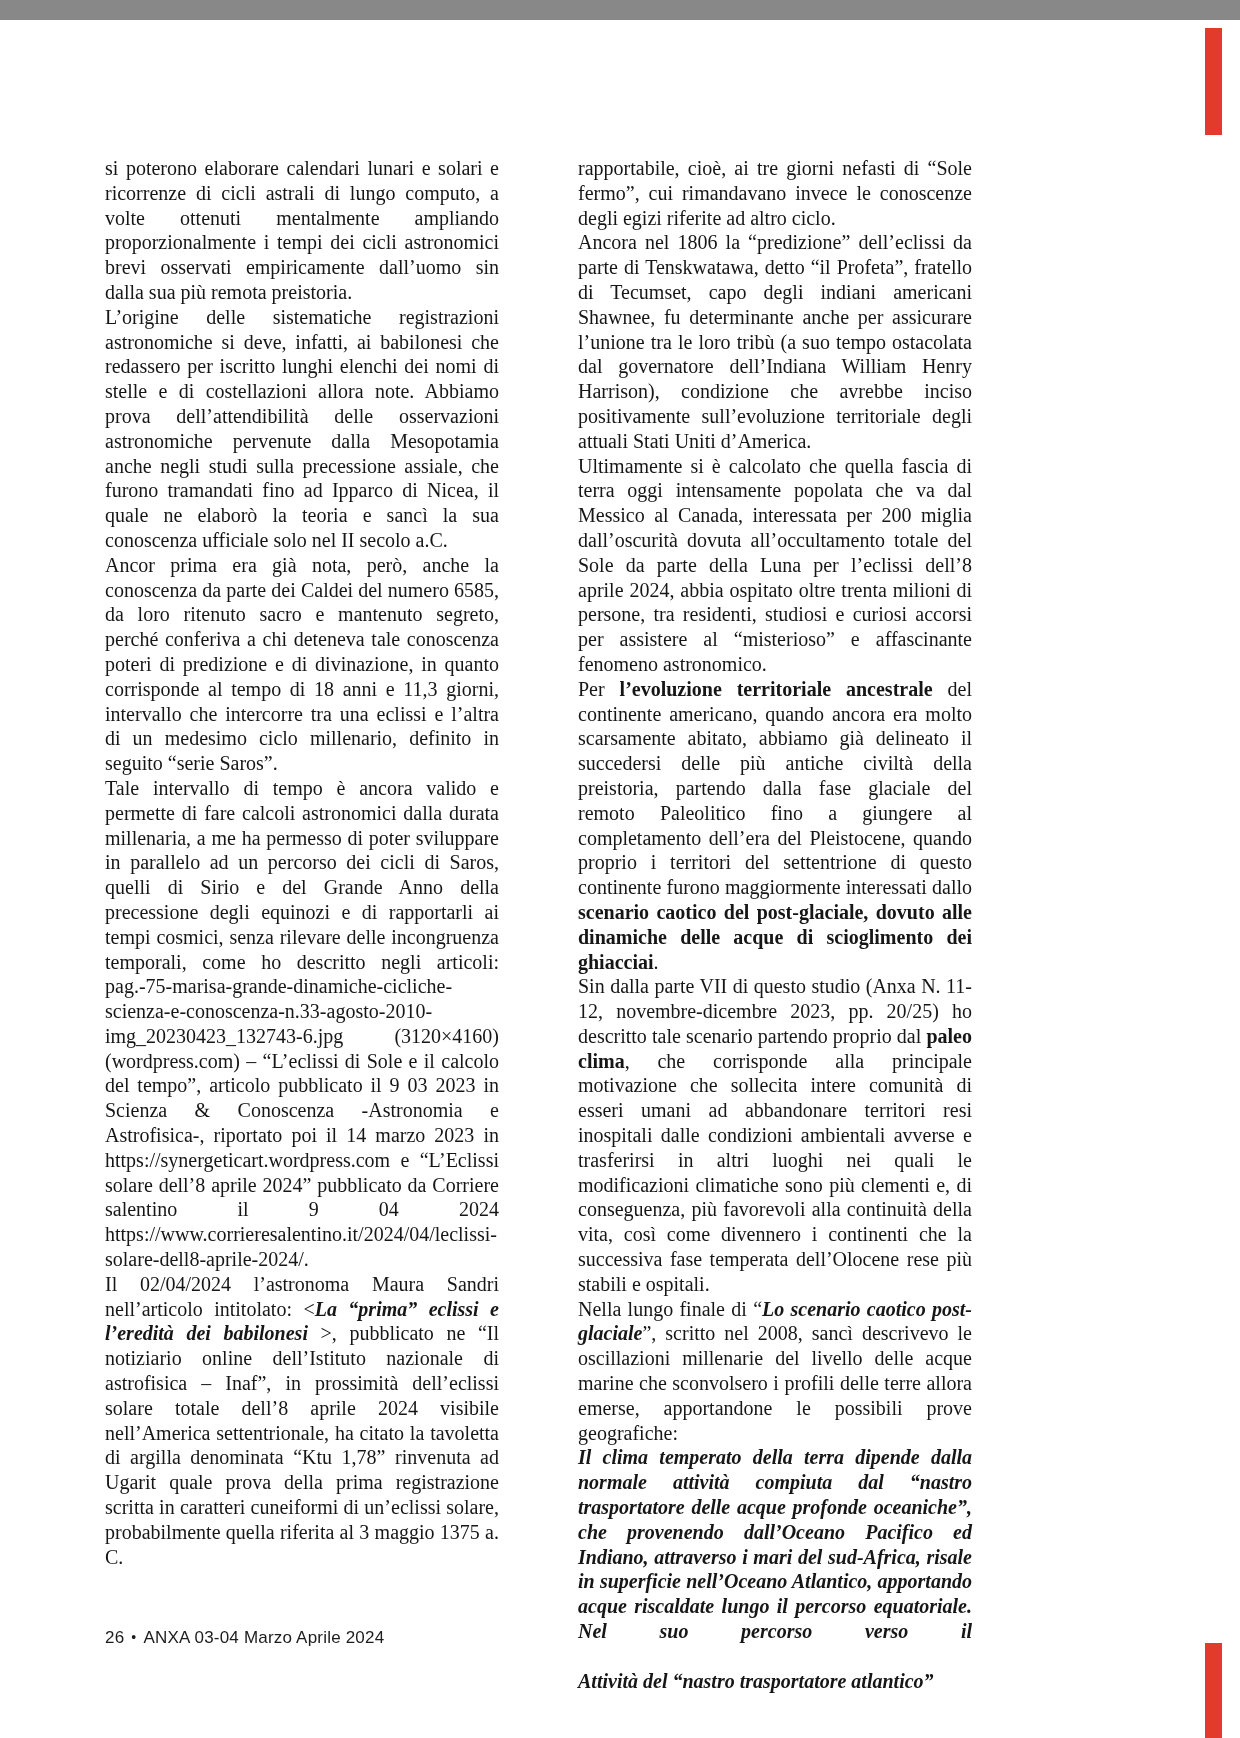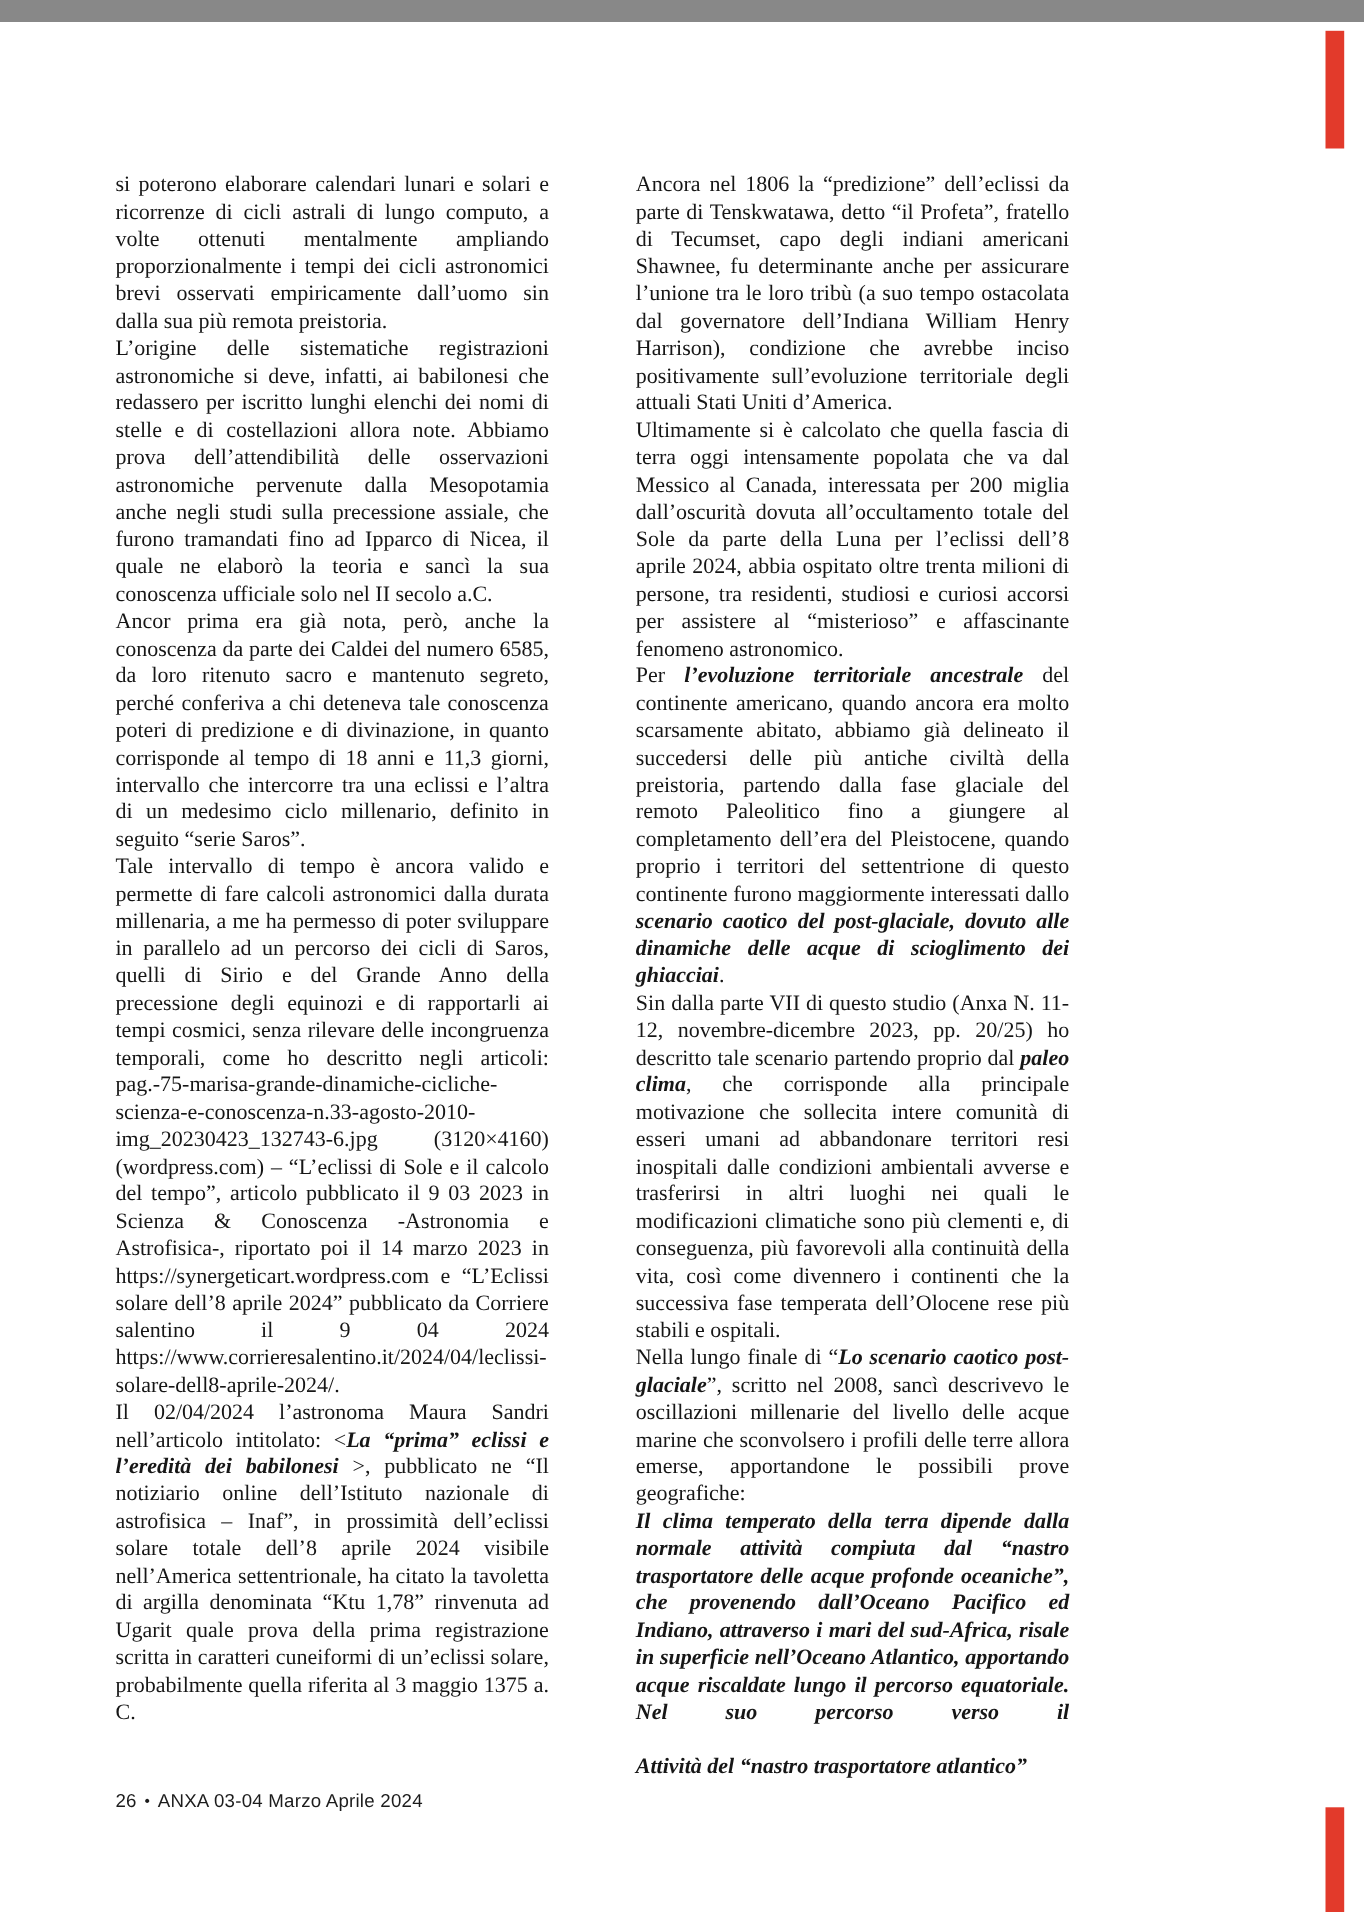--- a/index.html
+++ b/index.html
@@ -21,21 +21,21 @@
   }
   .col-left{left:105px;}
   .col-right{left:578px;}
   .para{
     margin:0;
     text-align:justify;
     overflow-wrap:break-word;
   }
   .para.cont{text-align-last:justify;}
   .para.head{margin-top:24.8px;}
-  .run-b{font-weight:bold;font-style:italic;}
+  .run-b{font-weight:bold;}
   .run-i{font-style:italic;font-weight:bold;}
   .run-bi{font-weight:bold;font-style:italic;}
   .accent-bar{
     position:absolute;
     left:1205px;
     width:17px;
     height:107px;
   }
   .accent-bar.top{top:8px;}
   .accent-bar.bottom{bottom:8px;}
@@ -60,20 +60,21 @@
   <div class="accent-bar bottom" style="background: rgb(226, 58, 43);"></div>
 
   <div class="col col-left">
       <p class="para"><span>si poterono elaborare calendari lunari e solari e ricorrenze di cicli astrali di lungo computo, a volte ottenuti mentalmente ampliando proporzionalmente i tempi dei cicli astronomici brevi osservati empiricamente dall’uomo sin dalla sua più remota preistoria.</span></p>
       <p class="para"><span>L’origine delle sistematiche registrazioni astronomiche si deve, infatti, ai babilonesi che redassero per iscritto lunghi elenchi dei nomi di stelle e di costellazioni allora note. Abbiamo prova dell’attendibilità delle osservazioni astronomiche pervenute dalla Mesopotamia anche negli studi sulla precessione assiale, che furono tramandati fino ad Ipparco di Nicea, il quale ne elaborò la teoria e sancì la sua conoscenza ufficiale solo nel II secolo a.C.</span></p>
       <p class="para"><span>Ancor prima era già nota, però, anche la conoscenza da parte dei Caldei del numero 6585, da loro ritenuto sacro e mantenuto segreto, perché conferiva a chi deteneva tale conoscenza poteri di predizione e di divinazione, in quanto corrisponde al tempo di 18 anni e 11,3 giorni, intervallo che intercorre tra una eclissi e l’altra di un medesimo ciclo millenario, definito in seguito “serie Saros”.</span></p>
       <p class="para"><span>Tale intervallo di tempo è ancora valido e permette di fare calcoli astronomici dalla durata millenaria, a me ha permesso di poter sviluppare in parallelo ad un percorso dei cicli di Saros, quelli di Sirio e del Grande Anno della precessione degli equinozi e di rapportarli ai tempi cosmici, senza rilevare delle incongruenza temporali, come ho descritto negli articoli: pag.-75-marisa-grande-dinamiche-cicliche-scienza-e-conoscenza-n.33-agosto-2010-img_20230423_132743-6.jpg (3120×4160) (wordpress.com) – “L’eclissi di Sole e il calcolo del tempo”, articolo pubblicato il 9 03 2023 in Scienza &amp; Conoscenza -Astronomia e Astrofisica-, riportato poi il 14 marzo 2023 in https://synergeticart.wordpress.com e “L’Eclissi solare dell’8 aprile 2024” pubblicato da Corriere salentino il 9 04 2024 https://www.corrieresalentino.it/2024/04/leclissi-solare-dell8-aprile-2024/.</span></p>
       <p class="para"><span>Il 02/04/2024 l’astronoma Maura Sandri nell’articolo intitolato: &lt;</span><span class="run-i">La “prima” eclissi e l’eredità dei babilonesi </span><span>&gt;, pubblicato ne “Il notiziario online dell’Istituto nazionale di astrofisica – Inaf”, in prossimità dell’eclissi solare totale dell’8 aprile 2024 visibile nell’America settentrionale, ha citato la tavoletta di argilla denominata “Ktu 1,78” rinvenuta ad Ugarit quale prova della prima registrazione scritta in caratteri cuneiformi di un’eclissi solare, probabilmente quella riferita al 3 maggio 1375 a. C.</span></p>
     </div>
   <div class="col col-right">
+      <p class="para"><span>rapportabile, cioè, ai tre giorni nefasti di “Sole fermo”, cui rimandavano invece le conoscenze degli egizi riferite ad altro ciclo.</span></p>
       <p class="para"><span>Ancora nel 1806 la “predizione” dell’eclissi da parte di Tenskwatawa, detto “il Profeta”, fratello di Tecumset, capo degli indiani americani Shawnee, fu determinante anche per assicurare l’unione tra le loro tribù (a suo tempo ostacolata dal governatore dell’Indiana William Henry Harrison), condizione che avrebbe inciso positivamente sull’evoluzione territoriale degli attuali Stati Uniti d’America.</span></p>
       <p class="para"><span>Ultimamente si è calcolato che quella fascia di terra oggi intensamente popolata che va dal Messico al Canada, interessata per 200 miglia dall’oscurità dovuta all’occultamento totale del Sole da parte della Luna per l’eclissi dell’8 aprile 2024, abbia ospitato oltre trenta milioni di persone, tra residenti, studiosi e curiosi accorsi per assistere al “misterioso” e affascinante fenomeno astronomico.</span></p>
       <p class="para"><span>Per </span><span class="run-b">l’evoluzione territoriale ancestrale</span><span> del continente americano, quando ancora era molto scarsamente abitato, abbiamo già delineato il succedersi delle più antiche civiltà della preistoria, partendo dalla fase glaciale del remoto Paleolitico fino a giungere al completamento dell’era del Pleistocene, quando proprio i territori del settentrione di questo continente furono maggiormente interessati dallo </span><span class="run-b">scenario caotico del post-glaciale, dovuto alle dinamiche delle acque di scioglimento dei ghiacciai</span><span>.</span></p>
       <p class="para"><span>Sin dalla parte VII di questo studio (Anxa N. 11-12, novembre-dicembre 2023, pp. 20/25) ho descritto tale scenario partendo proprio dal </span><span class="run-b">paleo clima</span><span>, che corrisponde alla principale motivazione che sollecita intere comunità di esseri umani ad abbandonare territori resi inospitali dalle condizioni ambientali avverse e trasferirsi in altri luoghi nei quali le modificazioni climatiche sono più clementi e, di conseguenza, più favorevoli alla continuità della vita, così come divennero i continenti che la successiva fase temperata dell’Olocene rese più stabili e ospitali.</span></p>
       <p class="para"><span>Nella lungo finale di “</span><span class="run-i">Lo scenario caotico post-glaciale</span><span>”, scritto nel 2008, sancì descrivevo le oscillazioni millenarie del livello delle acque marine che sconvolsero i profili delle terre allora emerse, apportandone le possibili prove geografiche:</span></p>
       <p class="para cont"><span class="run-i">Il clima temperato della terra dipende dalla normale attività compiuta dal “nastro trasportatore delle acque profonde oceaniche”, che provenendo dall’Oceano Pacifico ed Indiano, attraverso i mari del sud-Africa, risale in superficie nell’Oceano Atlantico, apportando acque riscaldate lungo il percorso equatoriale. Nel suo percorso verso il</span></p>
       <p class="para head"><span class="run-bi">Attività del “nastro trasportatore atlantico”</span></p>
     </div>
 
   <div class="footer">

